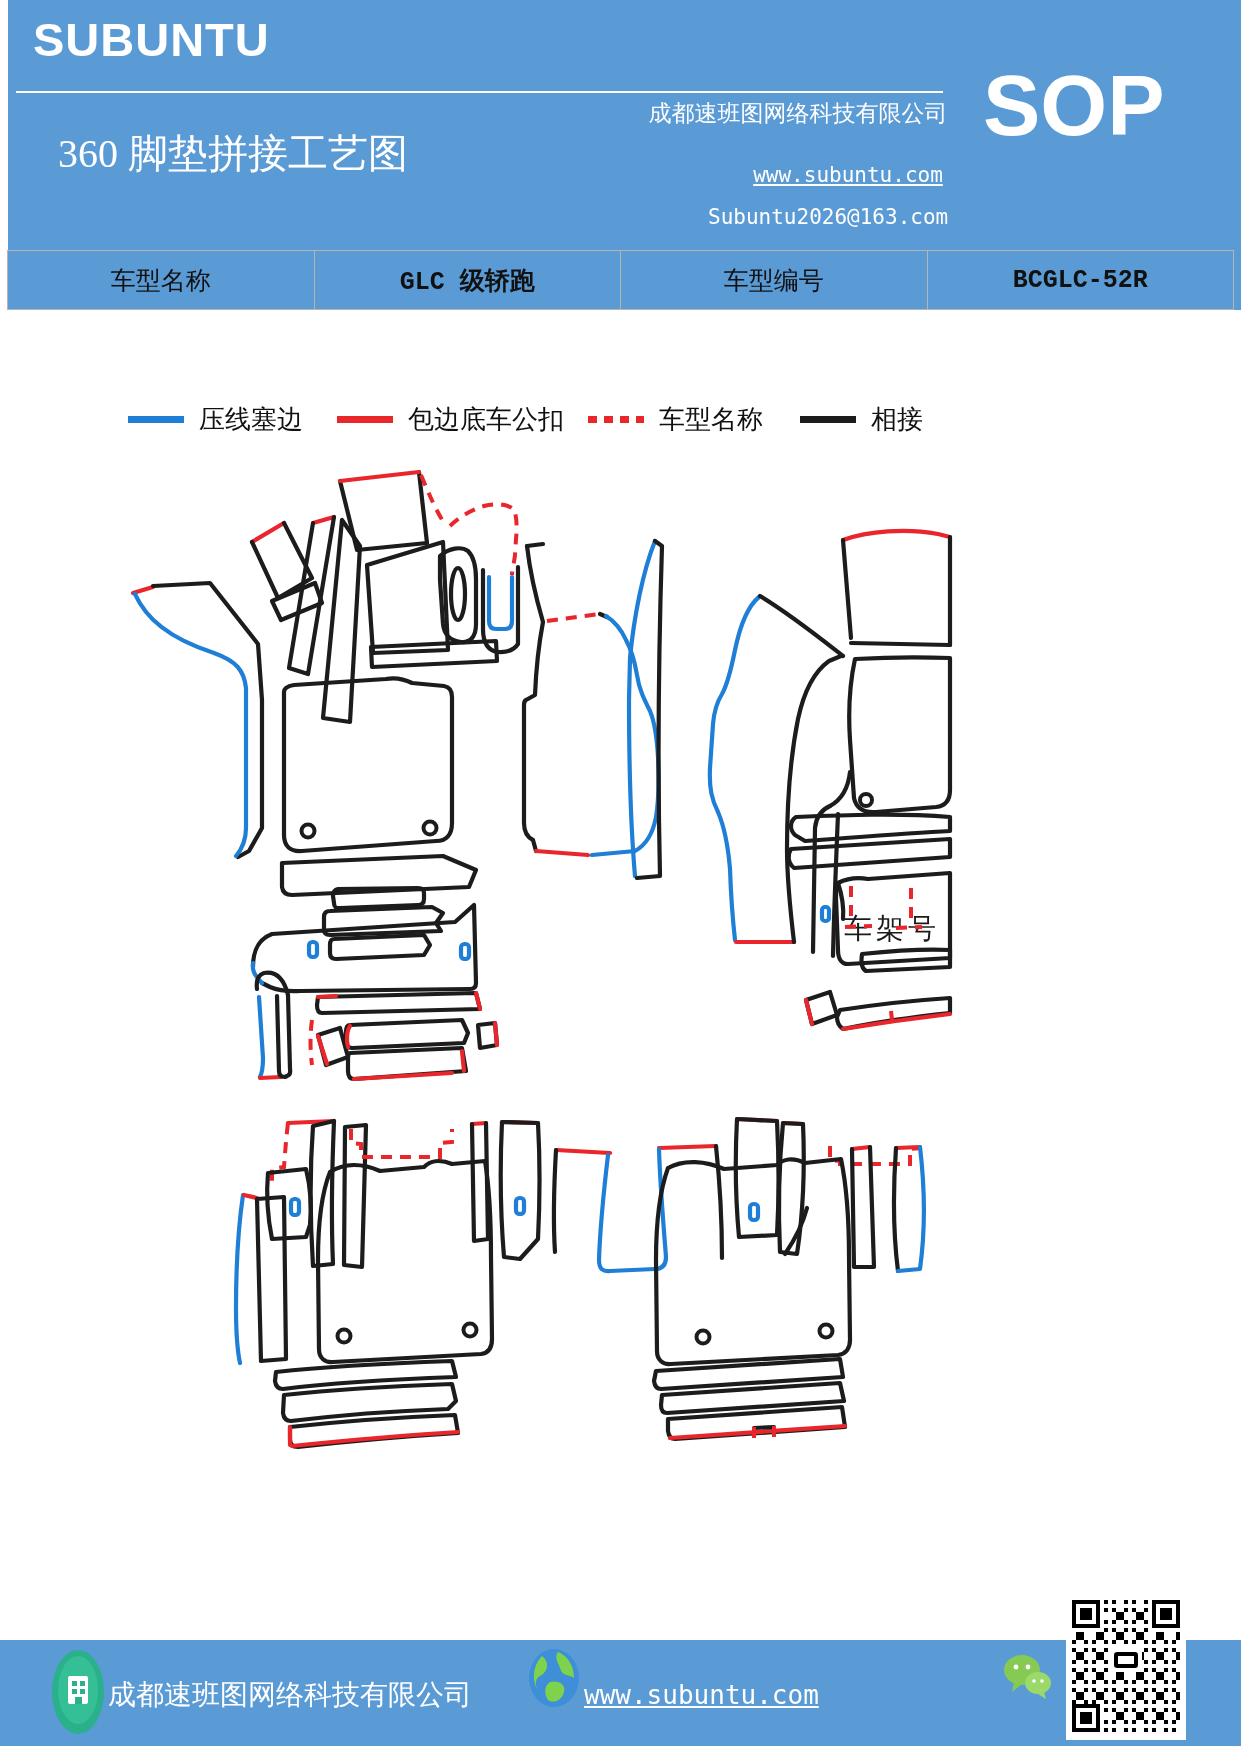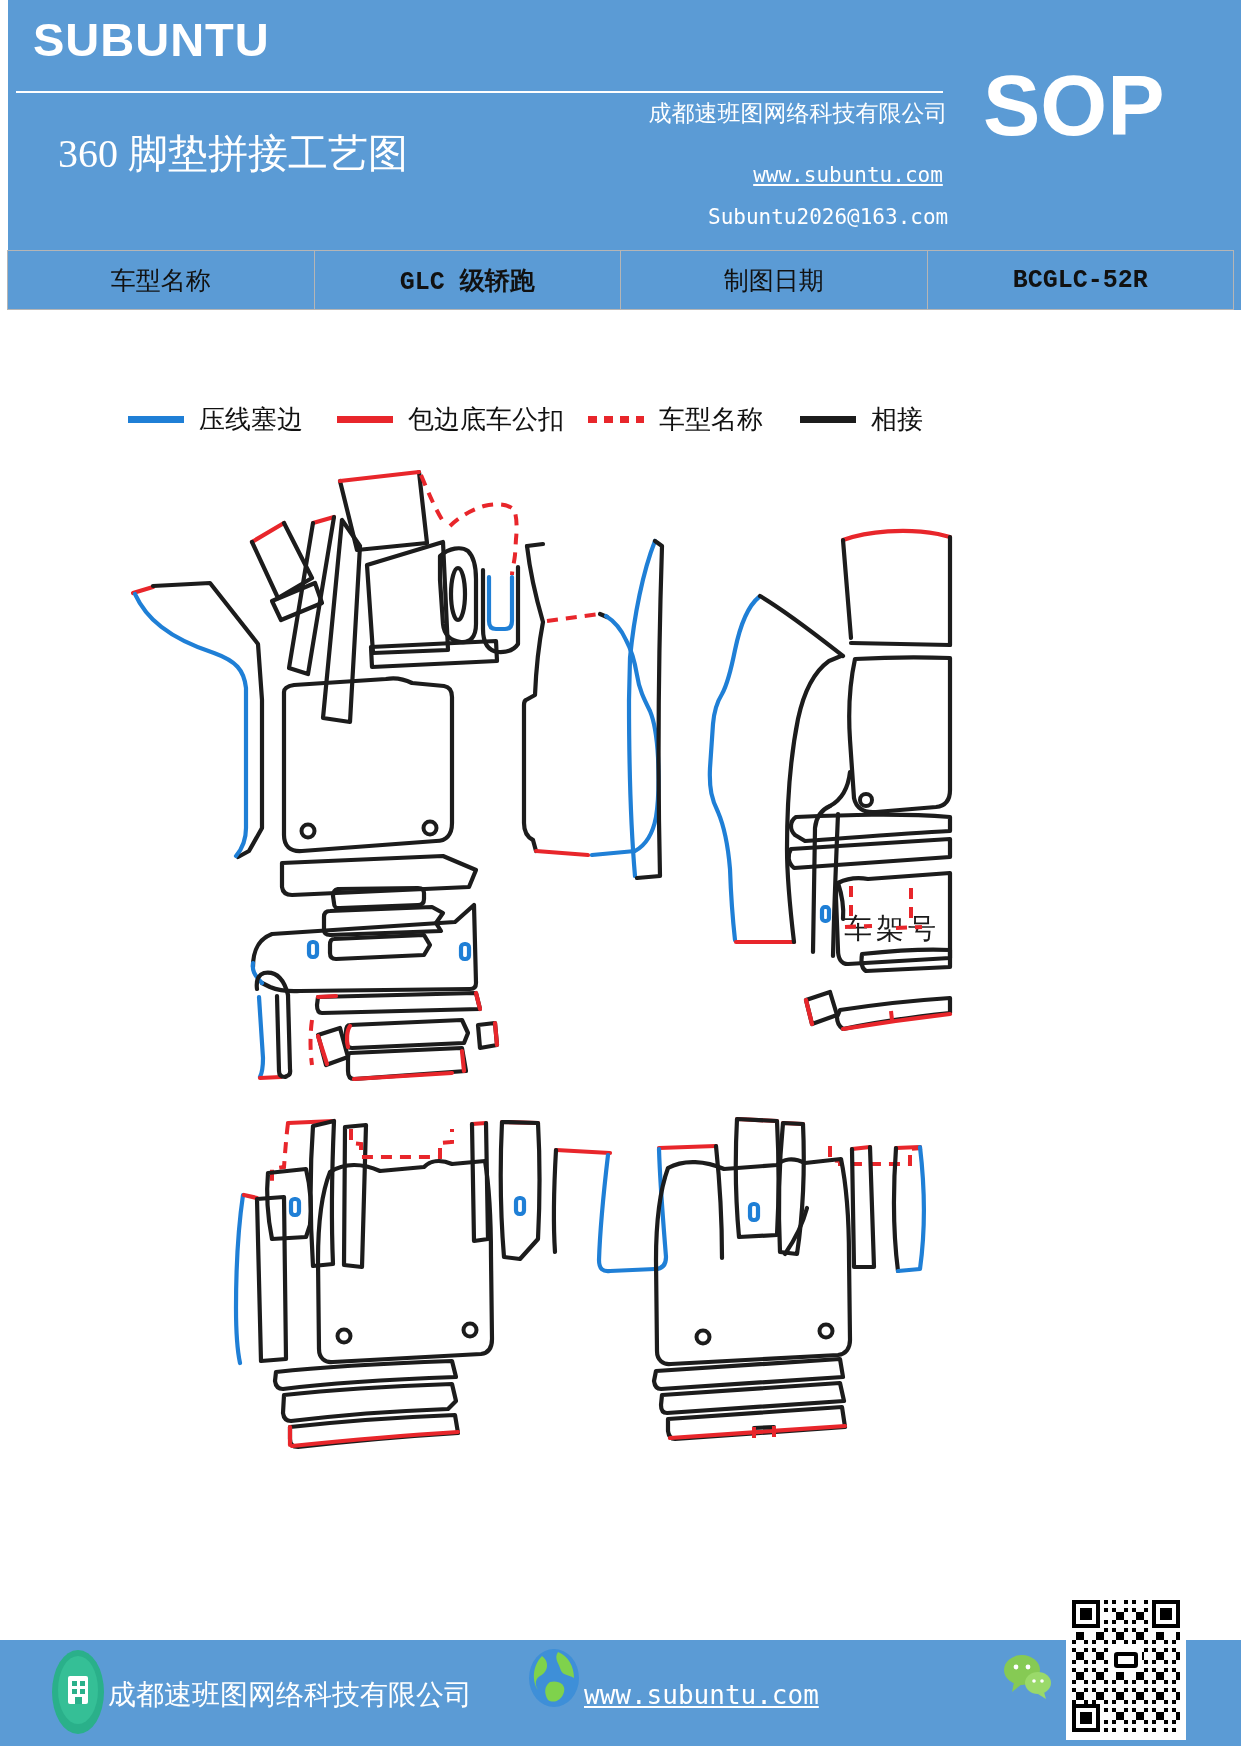--- a/index.html
+++ b/index.html
@@ -62,21 +62,21 @@
   <div class="sop">SOP</div>
   <div class="hdr-site">www.subuntu.com</div>
   <div class="hdr-mail">Subuntu2026@163.com</div>
 </div>
 
 <table class="info">
   <tbody>
       <tr>
     <td class="lab" style="width:25%">车型名称</td>
     <td class="val" style="width:25%">GLC 级轿跑</td>
-    <td class="lab" style="width:25%">制图日期</td>
+    <td class="lab" style="width:25%">车型编号</td>
     <td class="val" style="width:25%">BCGLC-52R</td>
   </tr>
 </tbody>
   </table>
 
 <div class="lg-item" style="left:128px">
   <div class="sw blue"></div>
   <div class="lg-label">压线塞边</div>
 </div>
 <div class="lg-item" style="left:337px">

